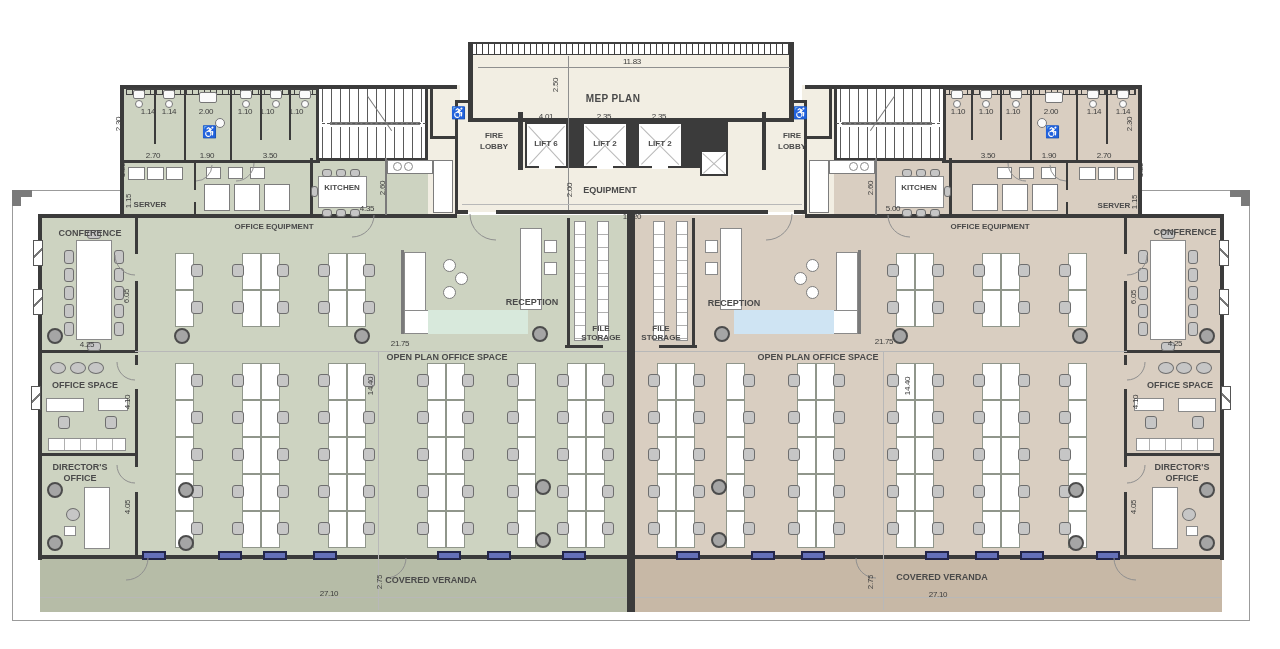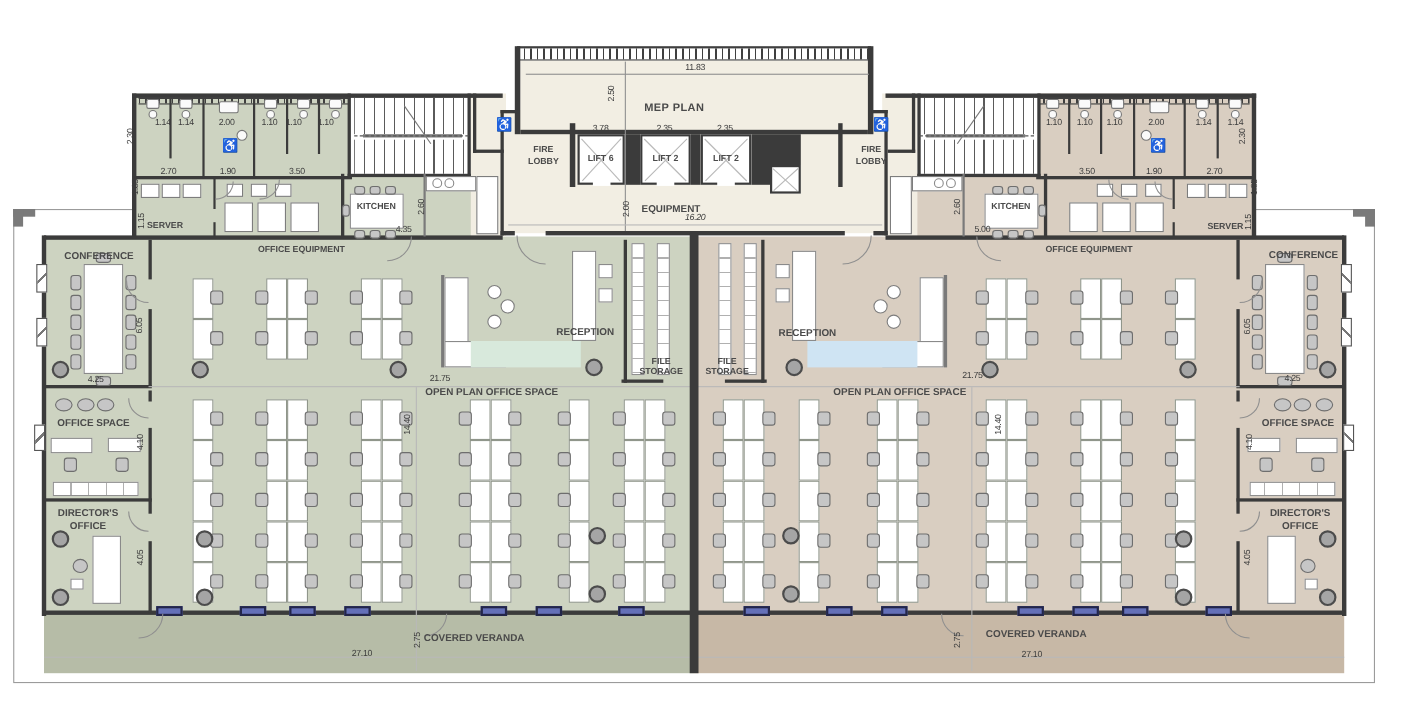--- a/index.html
+++ b/index.html
@@ -659,33 +659,33 @@
         <path d="M 26 0 A 26 26 0 0 1 0 26" fill="none" stroke="#8f8f8f" stroke-width="1"></path>
       </svg>
       <svg class="arcsvg" width="26" height="26" style="left: 766px; top: 214px; transform: scale(1, 1);">
         <path d="M 26 0 A 26 26 0 0 1 0 26" fill="none" stroke="#8f8f8f" stroke-width="1"></path>
       </svg>
     </div>
   <div class="grp" id="labels">
       <div class="lbl c-dim" style="left: 632px; top: 62px;">11.83</div>
       <div class="lbl c-dim rot" style="left: 556px; top: 85px;">2.50</div>
       <div class="lbl c-room-lg" style="left: 613px; top: 99px;">MEP PLAN</div>
-      <div class="lbl c-dim" style="left: 546px; top: 117px;">3.78</div>
+      <div class="lbl c-dim" style="left: 546px; top: 117px;">4.01</div>
       <div class="lbl c-dim" style="left: 604px; top: 117px;">2.35</div>
       <div class="lbl c-dim" style="left: 659px; top: 117px;">2.35</div>
       <div class="lbl c-room-sm" style="left: 546px; top: 144px;">LIFT 6</div>
       <div class="lbl c-room-sm" style="left: 605px; top: 144px;">LIFT 2</div>
       <div class="lbl c-room-sm" style="left: 660px; top: 144px;">LIFT 2</div>
       <div class="lbl c-room-sm" style="left: 494px; top: 136px;">FIRE</div>
       <div class="lbl c-room-sm" style="left: 494px; top: 147px;">LOBBY</div>
       <div class="lbl c-room-sm" style="left: 792px; top: 136px;">FIRE</div>
       <div class="lbl c-room-sm" style="left: 792px; top: 147px;">LOBBY</div>
       <div class="lbl c-room" style="left: 610px; top: 190px;">EQUIPMENT</div>
       <div class="lbl c-dim rot" style="left: 570px; top: 190px;">2.00</div>
-      <div class="lbl c-dim" style="left: 632px; top: 198px; font-style: italic;">16.20</div>
+      <div class="lbl c-dim" style="left: 632px; top: 217px;">16.20</div>
       <div class="lbl c-dim" style="left: 148px; top: 112px;">1.14</div>
       <div class="lbl c-dim" style="left: 169px; top: 112px;">1.14</div>
       <div class="lbl c-dim" style="left: 206px; top: 112px;">2.00</div>
       <div class="lbl c-dim" style="left: 245px; top: 112px;">1.10</div>
       <div class="lbl c-dim" style="left: 267px; top: 112px;">1.10</div>
       <div class="lbl c-dim" style="left: 296px; top: 112px;">1.10</div>
       <div class="lbl c-dim rot" style="left: 119px; top: 124px;">2.30</div>
       <div class="lbl c-dim" style="left: 153px; top: 156px;">2.70</div>
       <div class="lbl c-dim" style="left: 207px; top: 156px;">1.90</div>
       <div class="lbl c-dim" style="left: 270px; top: 156px;">3.50</div>

